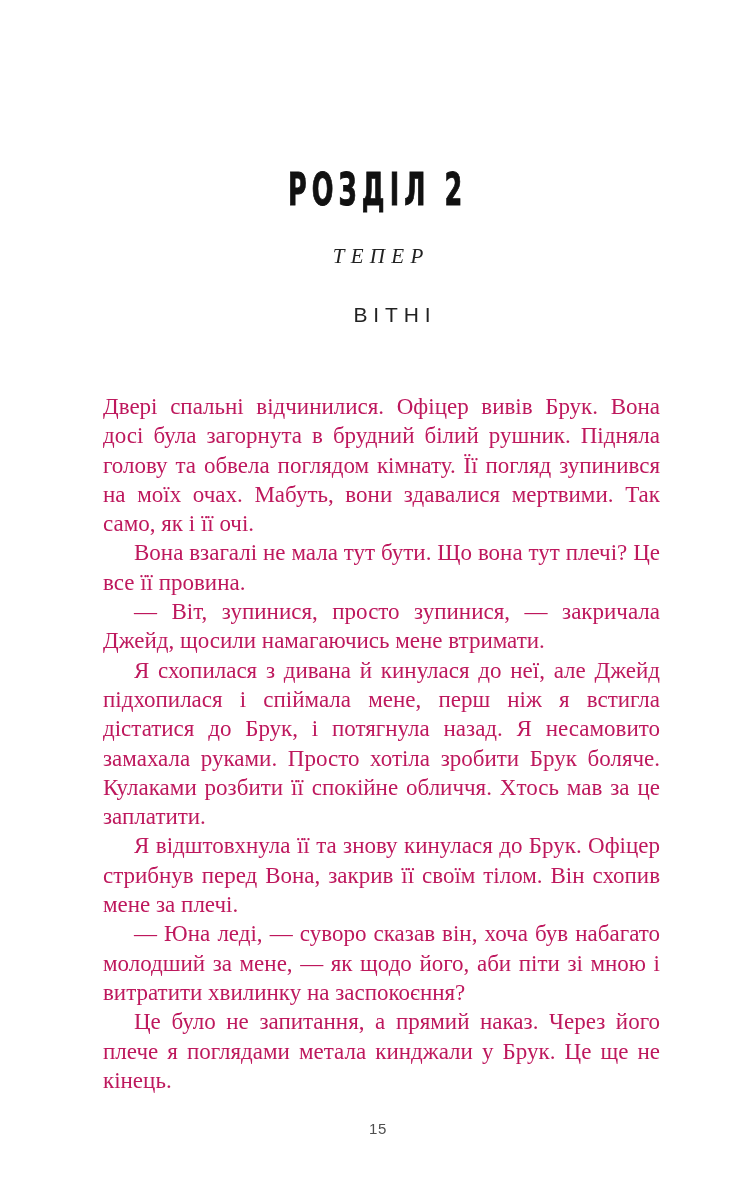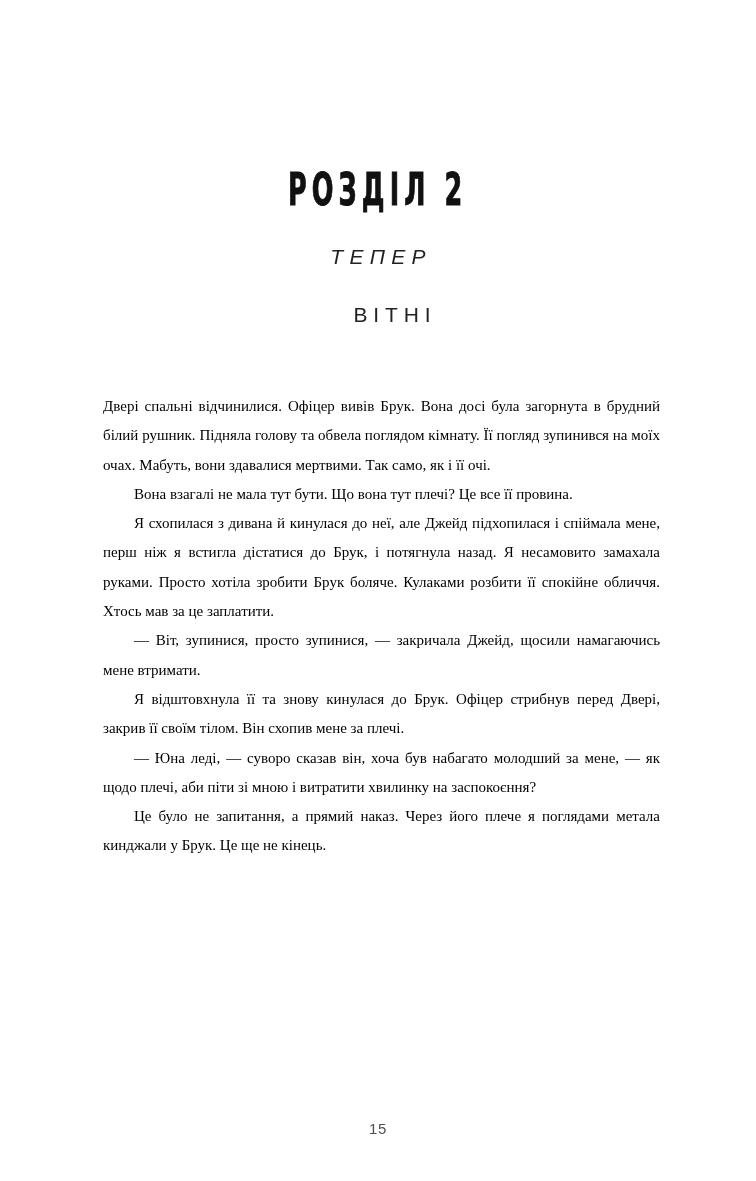--- a/index.html
+++ b/index.html
@@ -25,21 +25,21 @@
     line-height: 1;
     letter-spacing: 0.20em;
     white-space: nowrap;
     transform: scaleX(0.58);
     transform-origin: 50% 50%;
     -webkit-text-stroke: 1px #111111;
     color: #111111;
   }
   .chapter-subtitle {
     margin-top: 34px;
-    font-family: Liberation Sans, sans-serif;
+    font-family: Liberation Serif, serif;
     font-style: italic;
     font-size: 21px;
     line-height: 1;
     letter-spacing: 0.30em;
     color: #222222;
     text-indent: 0.30em; 
   }
   .pov-name {
     margin-top: 37px;
     font-family: "Liberation Sans", sans-serif;
@@ -49,24 +49,24 @@
     color: #222222;
     text-indent: 0.28em;
     padding-left: 28px;
   }
   .body-text {
     margin-top: 67px;
     padding-left: 103px;
     padding-right: 96px;
   }
   .body-text p {
-    font-size: 15px;
+    font-size: 23px;
     line-height: 29.3px;
     text-align: justify;
-    color: #000000;
+    color: #be185d;
   }
   .body-text p.indent {
     text-indent: 31px;
   }
   .page-number {
     position: absolute;
     bottom: 44px;
     left: 0;
     width: 100%;
     text-align: center;
@@ -85,22 +85,22 @@
     <div>
       <span class="chapter-title">РОЗДІЛ 2</span>
     </div>
     <div class="chapter-subtitle">ТЕПЕР</div>
     <div class="pov-name">ВІТНІ</div>
   </div>
 
   <div class="body-text">
     <p>Двері спальні відчинилися. Офіцер вивів Брук. Вона досі була загорнута в брудний білий рушник. Підняла голову та обвела поглядом кімнату. Її погляд зупинився на моїх очах. Мабуть, вони здавалися мертвими. Так само, як і її очі.</p>
     <p class="indent">Вона взагалі не мала тут бути. Що вона тут плечі? Це все її провина.</p>
+    <p class="indent">— Віт, зупинися, просто зупинися, — закричала Джейд, щосили намагаючись мене втримати.</p>
     <p class="indent">Я схопилася з дивана й кинулася до неї, але Джейд підхопилася і спіймала мене, перш ніж я встигла дістатися до Брук, і потягнула назад. Я несамовито замахала руками. Просто хотіла зробити Брук боляче. Кулаками розбити її спокійне обличчя. Хтось мав за це заплатити.</p>
-    <p class="indent">— Віт, зупинися, просто зупинися, — закричала Джейд, щосили намагаючись мене втримати.</p>
-    <p class="indent">Я відштовхнула її та знову кинулася до Брук. Офіцер стрибнув перед Двері, закрив її своїм тілом. Він схопив мене за плечі.</p>
-    <p class="indent">— Юна леді, — суворо сказав він, хоча був набагато молодший за мене, — як щодо плечі, аби піти зі мною і витратити хвилинку на заспокоєння?</p>
+    <p class="indent">Я відштовхнула її та знову кинулася до Брук. Офіцер стрибнув перед Вона, закрив її своїм тілом. Він схопив мене за плечі.</p>
+    <p class="indent">— Юна леді, — суворо сказав він, хоча був набагато молодший за мене, — як щодо його, аби піти зі мною і витратити хвилинку на заспокоєння?</p>
     <p class="indent">Це було не запитання, а прямий наказ. Через його плече я поглядами метала кинджали у Брук. Це ще не кінець.</p>
   </div>
 
   <div class="page-number">15</div>
 
 </div>
 
 </body></html>

